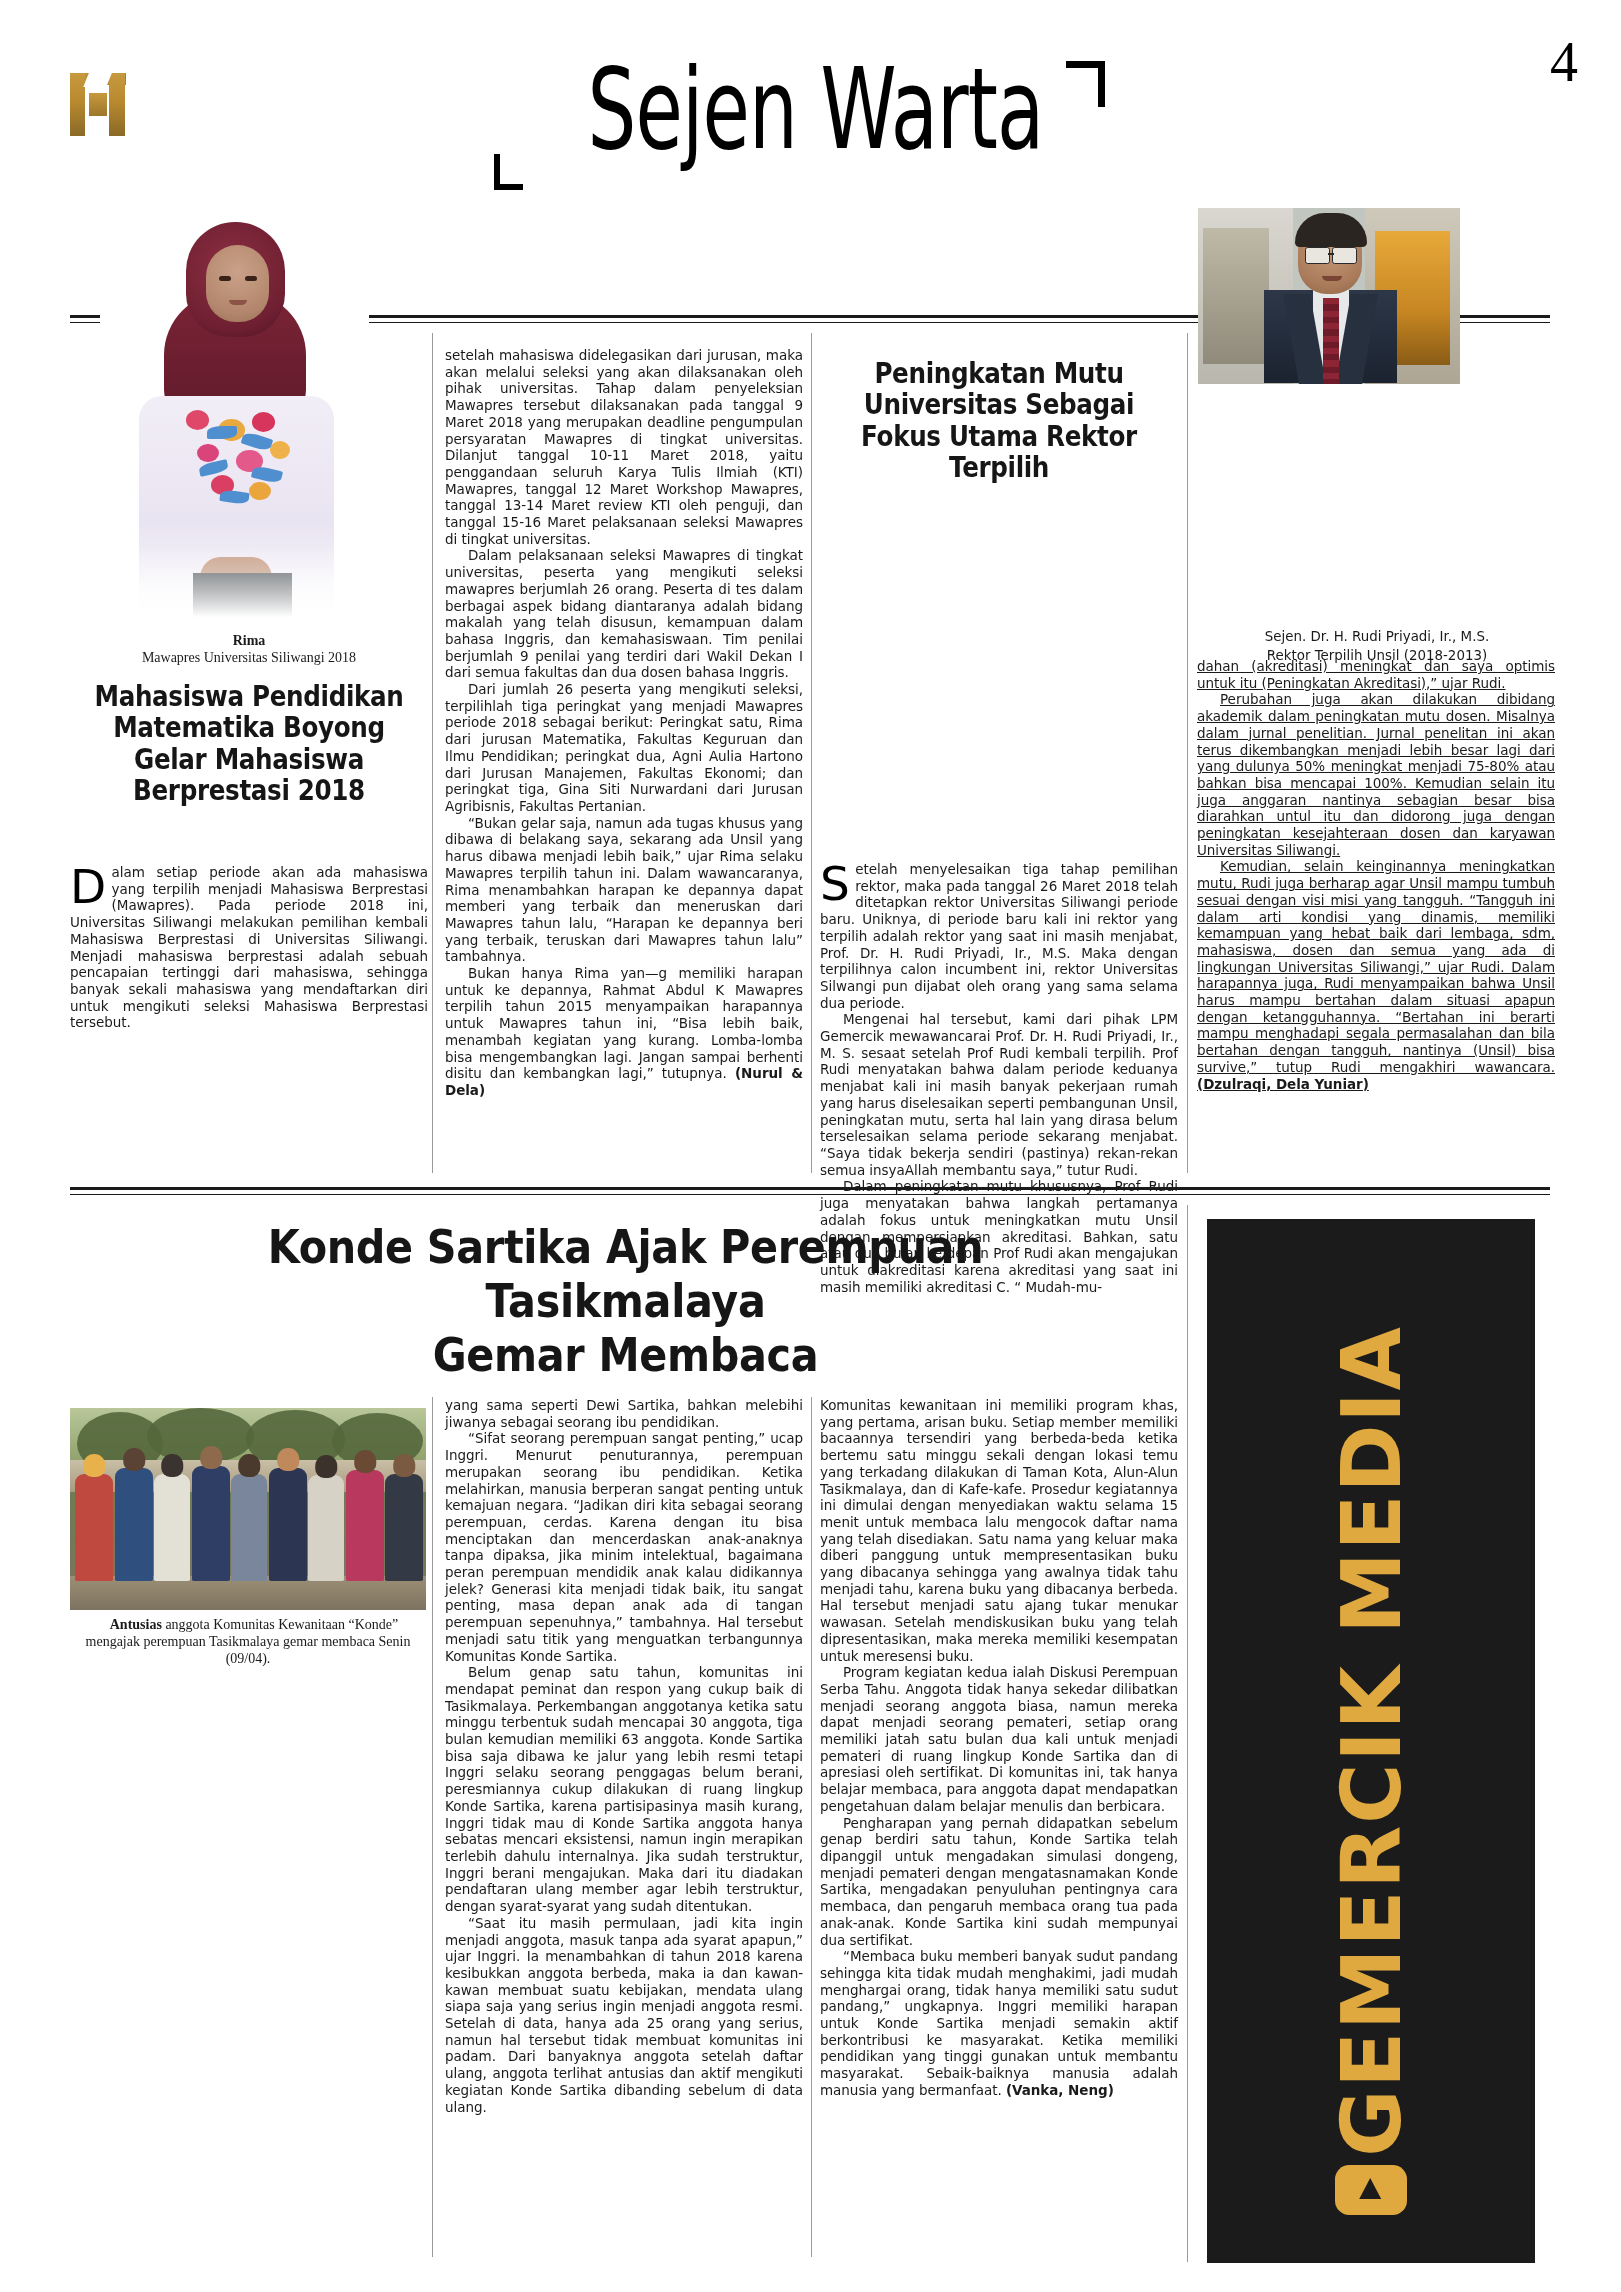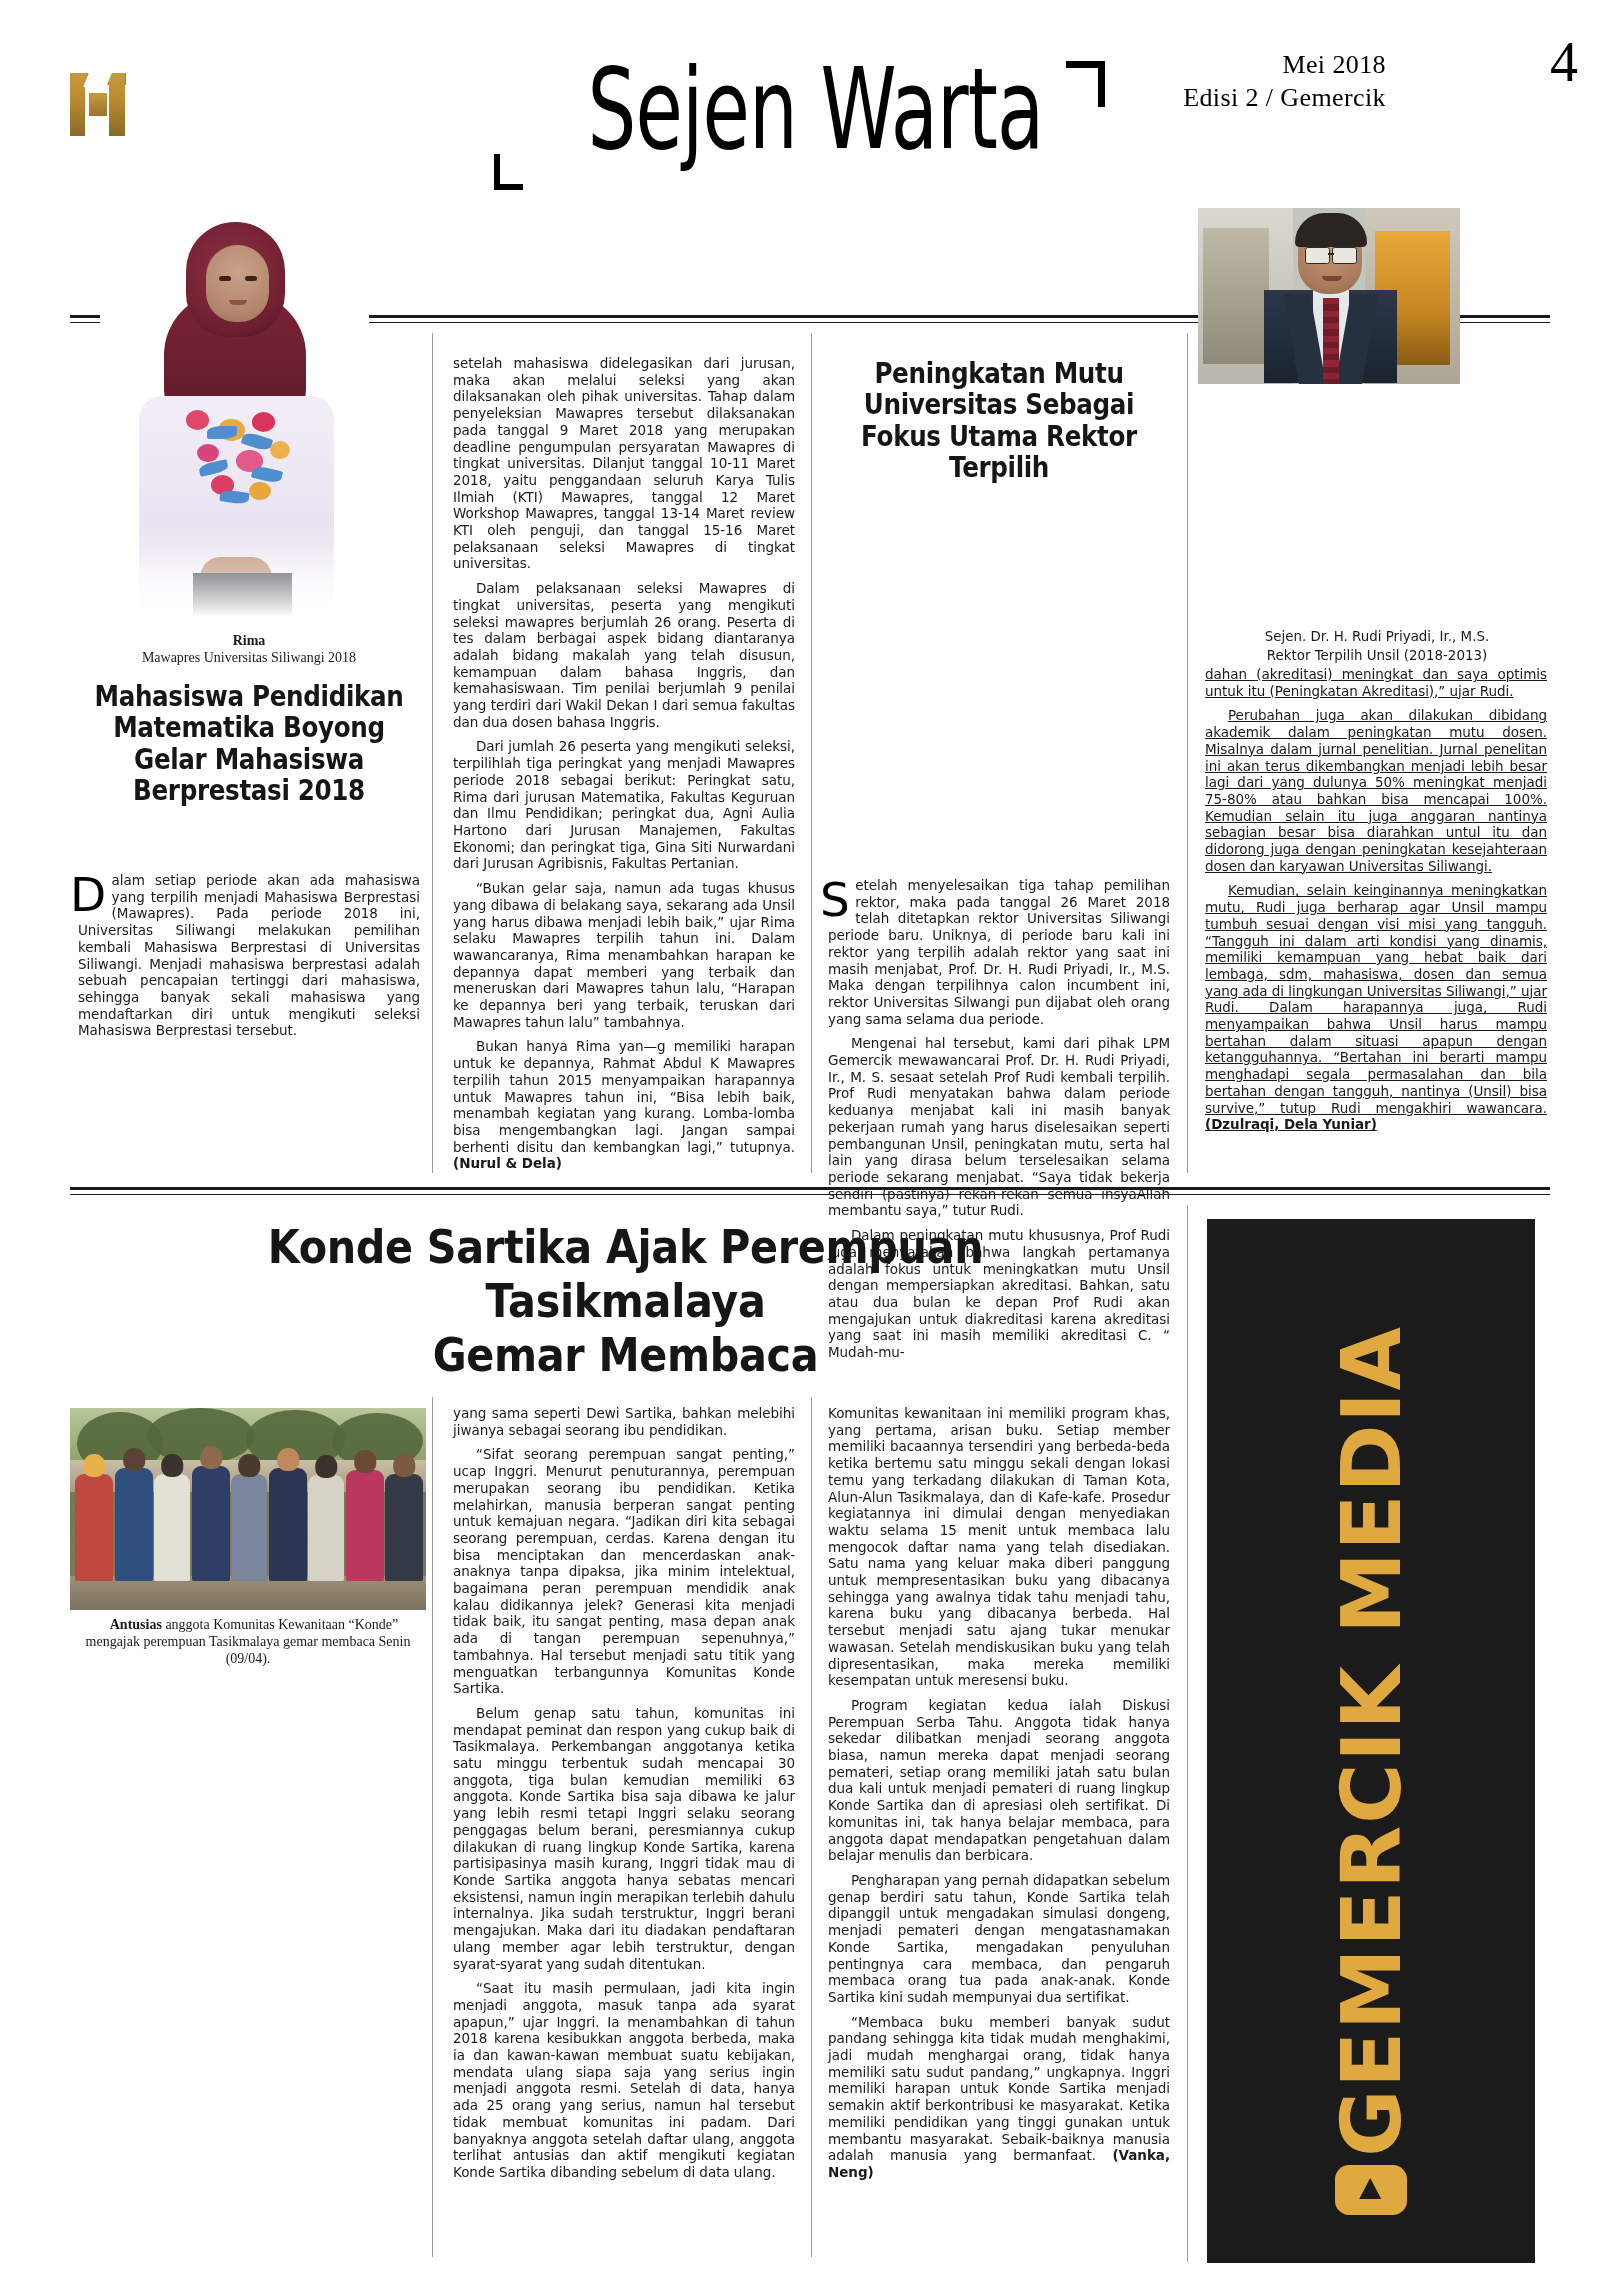--- a/index.html
+++ b/index.html
@@ -133,21 +133,21 @@
   
   .col {
     position: absolute;
     font-family: "DejaVu Sans", sans-serif;
     font-size: 13.5px;
     line-height: 16.7px;
     text-align: justify;
     color: #1a1a1a;
     letter-spacing: -0.04px;
   }
-  .col p { margin: 8px; text-indent: 23px; }
+  .col p { margin: 0; text-indent: 23px; }
   .col p.noindent { text-indent: 0; }
   .byline { font-weight: bold; }
 
   .dropcap-wrap { position: relative; }
   .dropcap {
     float: left;
     font-family: "DejaVu Sans", sans-serif;
     font-size: 47px;
     line-height: 38px;
     font-weight: 400;
@@ -363,24 +363,20 @@
     <div class="bar-l"></div>
     <div class="bar-r"></div>
     <div class="notch"></div>
     <div class="diag"></div>
   </div>
 
   <div class="bracket-tl"></div>
   <div class="paper-title">Sejen Warta</div>
   <div class="bracket-tr"></div>
 
-  <div class="issue-block">
-    <div class="issue-date">Mei 2018</div>
-    <div class="issue-edition">Edisi 2 / Gemercik</div>
-  </div>
   <div class="page-number">4</div>
 </div>
 
 <div class="rule rule-top-1"></div>
 <div class="rule rule-top-2"></div>
 
 <div class="photo-rima">
   <div class="pr-bg"></div>
   <div class="pr-hijab-drape"></div>
   <div class="pr-head"></div>

